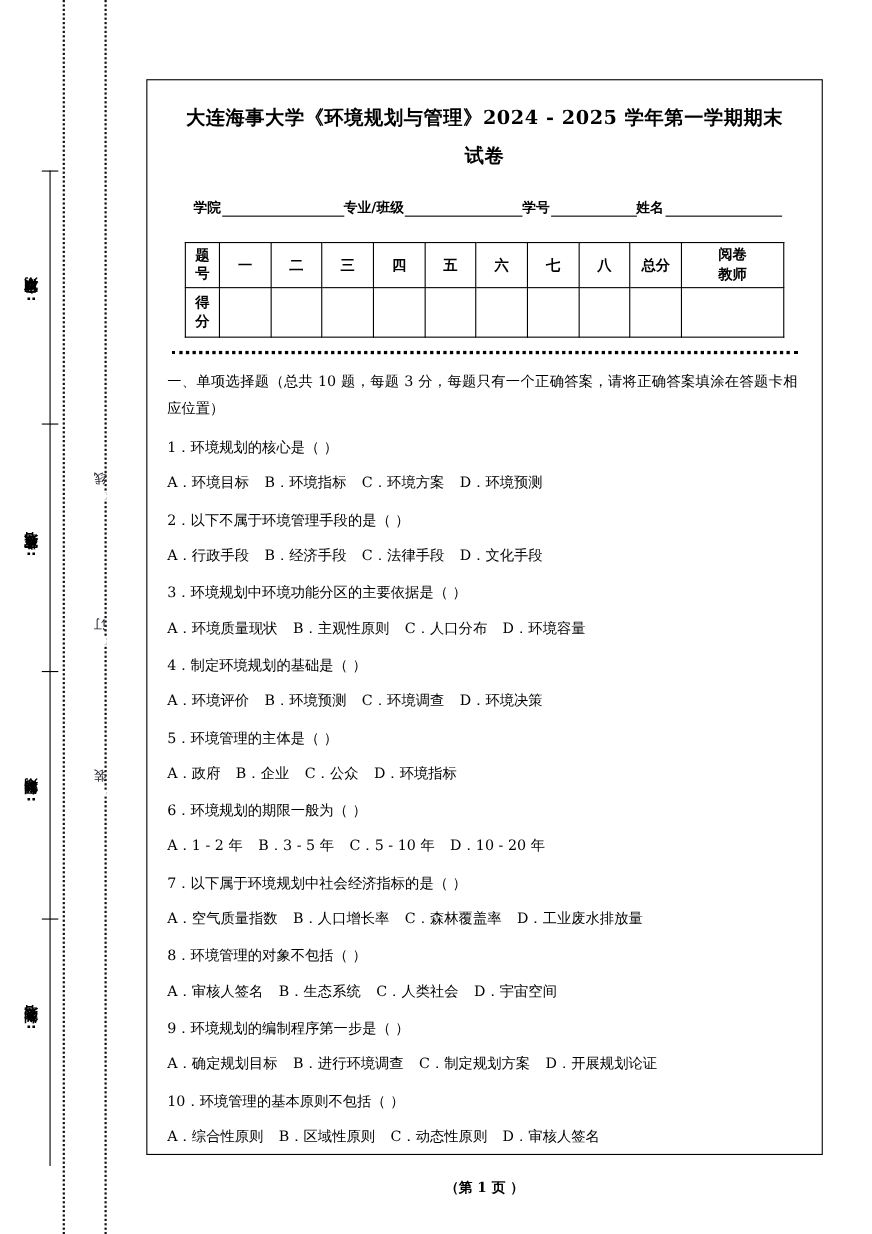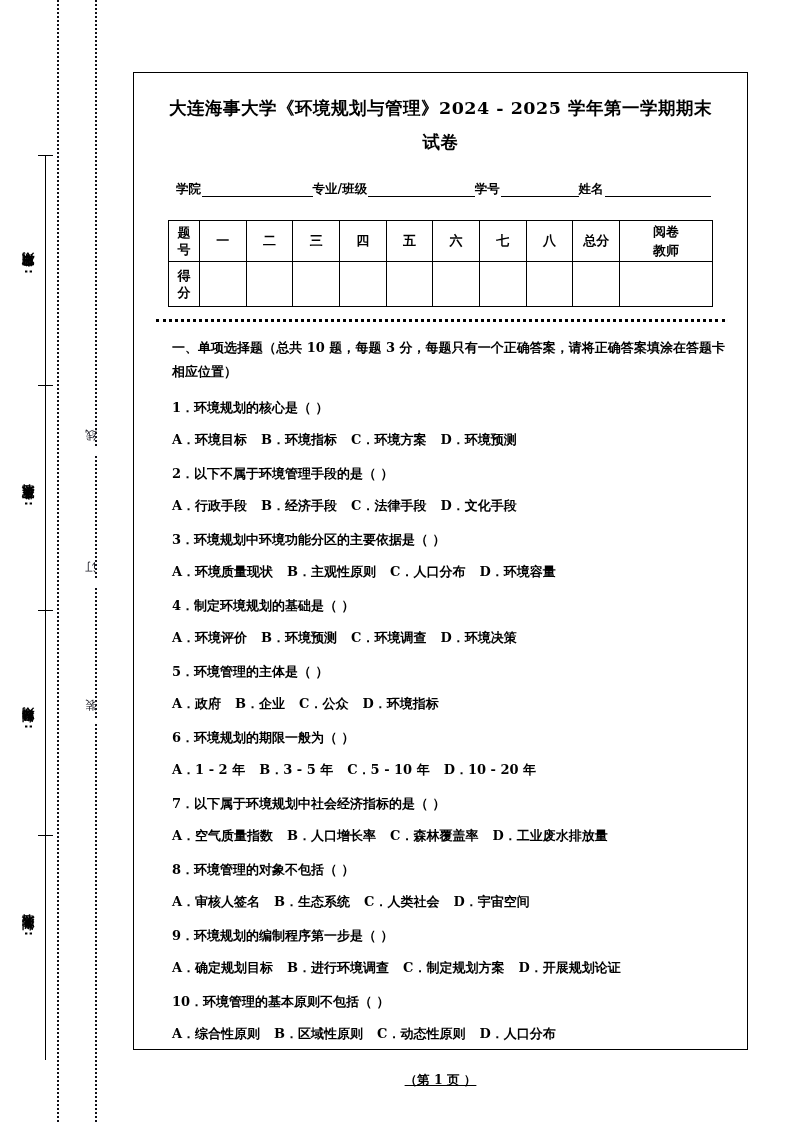--- a/index.html
+++ b/index.html
@@ -167,23 +167,23 @@
   .stack span { display: block; }
 
   .dotrule {
     margin: 12px 4px 0 4px;
     border-top: 3px dotted #000;
     height: 0;
   }
 
   
   .qbody {
-    margin: 14px 4px 0 20px;
-    font-family: "DejaVu Serif", "Liberation Serif", serif;
-    font-weight: 700;
+    margin: 14px 4px 0 0;
+    font-family: "DejaVu Serif", "Liberation Serif", serif;
+    font-weight: 400;
     font-size: 13px;
     color: #000;
   }
   .sectionhead {
     line-height: 24px;
     text-align: justify;
     margin-bottom: 8px;
   }
   .qstem {
     line-height: 20px;
@@ -196,21 +196,20 @@
   .qopts span.opt { margin-right: 14px; white-space: nowrap; }
   .pagefoot {
     position: absolute;
     left: 133px;
     top: 1072px;
     width: 615px;
     text-align: center;
     font-family: "DejaVu Serif", "Liberation Serif", serif;
     font-weight: 700;
     font-size: 12.5px;
-    text-decoration: underline;
   }
 </style>
 </head>
 <body>
 
 <div class="margin-col">
   <div class="margin-rule"></div>
   <div class="seg" style="top:155px;"></div>
   <div class="seg" style="top:385px;"></div>
   <div class="seg" style="top:610px;"></div>
@@ -305,20 +304,20 @@
           <div class="qopts"><span class="opt">A．政府</span><span class="opt">B．企业</span><span class="opt">C．公众</span><span class="opt">D．环境指标</span></div>
           <div class="qstem">6．环境规划的期限一般为（   ）</div>
           <div class="qopts"><span class="opt">A．1 - 2 年</span><span class="opt">B．3 - 5 年</span><span class="opt">C．5 - 10 年</span><span class="opt">D．10 - 20 年</span></div>
           <div class="qstem">7．以下属于环境规划中社会经济指标的是（   ）</div>
           <div class="qopts"><span class="opt">A．空气质量指数</span><span class="opt">B．人口增长率</span><span class="opt">C．森林覆盖率</span><span class="opt">D．工业废水排放量</span></div>
           <div class="qstem">8．环境管理的对象不包括（   ）</div>
           <div class="qopts"><span class="opt">A．审核人签名</span><span class="opt">B．生态系统</span><span class="opt">C．人类社会</span><span class="opt">D．宇宙空间</span></div>
           <div class="qstem">9．环境规划的编制程序第一步是（   ）</div>
           <div class="qopts"><span class="opt">A．确定规划目标</span><span class="opt">B．进行环境调查</span><span class="opt">C．制定规划方案</span><span class="opt">D．开展规划论证</span></div>
           <div class="qstem">10．环境管理的基本原则不包括（   ）</div>
-          <div class="qopts"><span class="opt">A．综合性原则</span><span class="opt">B．区域性原则</span><span class="opt">C．动态性原则</span><span class="opt">D．人口分布</span></div>
+          <div class="qopts"><span class="opt">A．综合性原则</span><span class="opt">B．区域性原则</span><span class="opt">C．动态性原则</span><span class="opt">D．审核人签名</span></div>
         </div>
     </div>
 
   </div>
 </div>
 
 <div class="pagefoot">（第 1 页 ）</div>
 
 </body></html>

